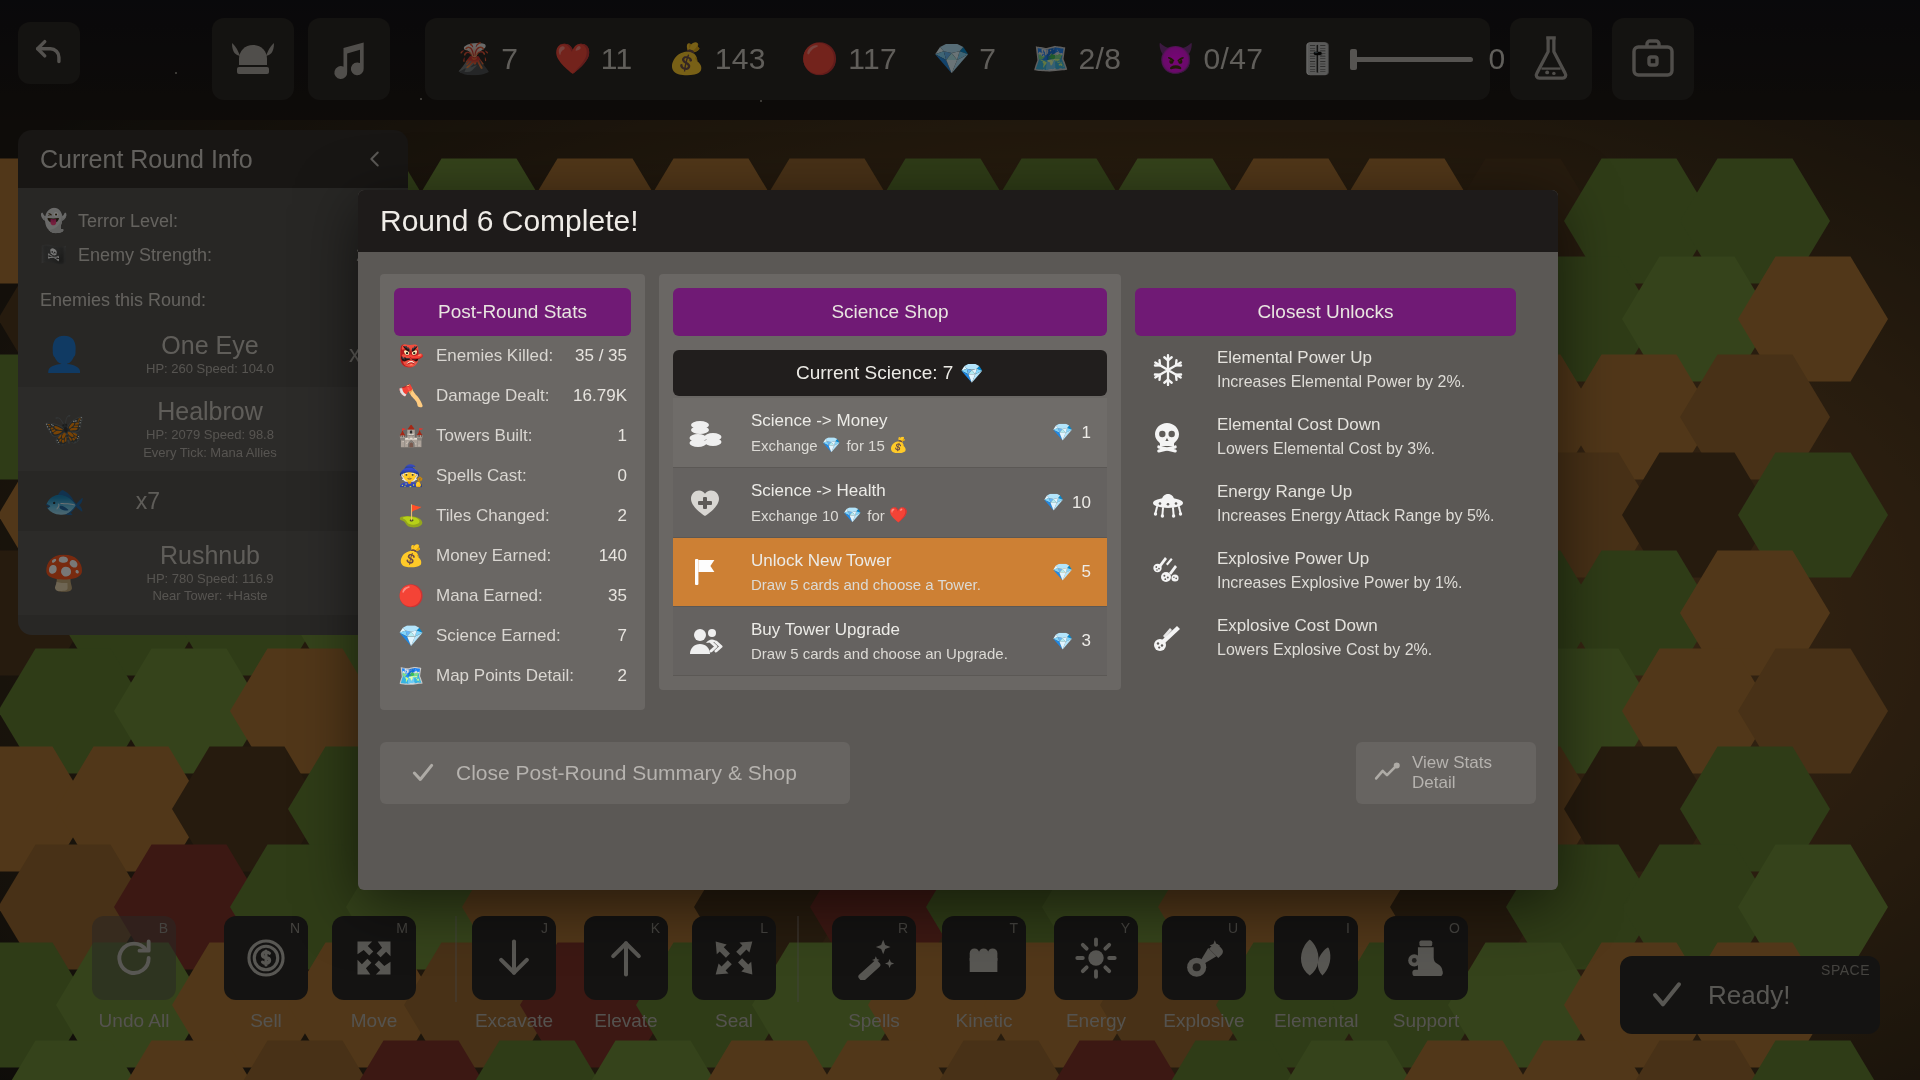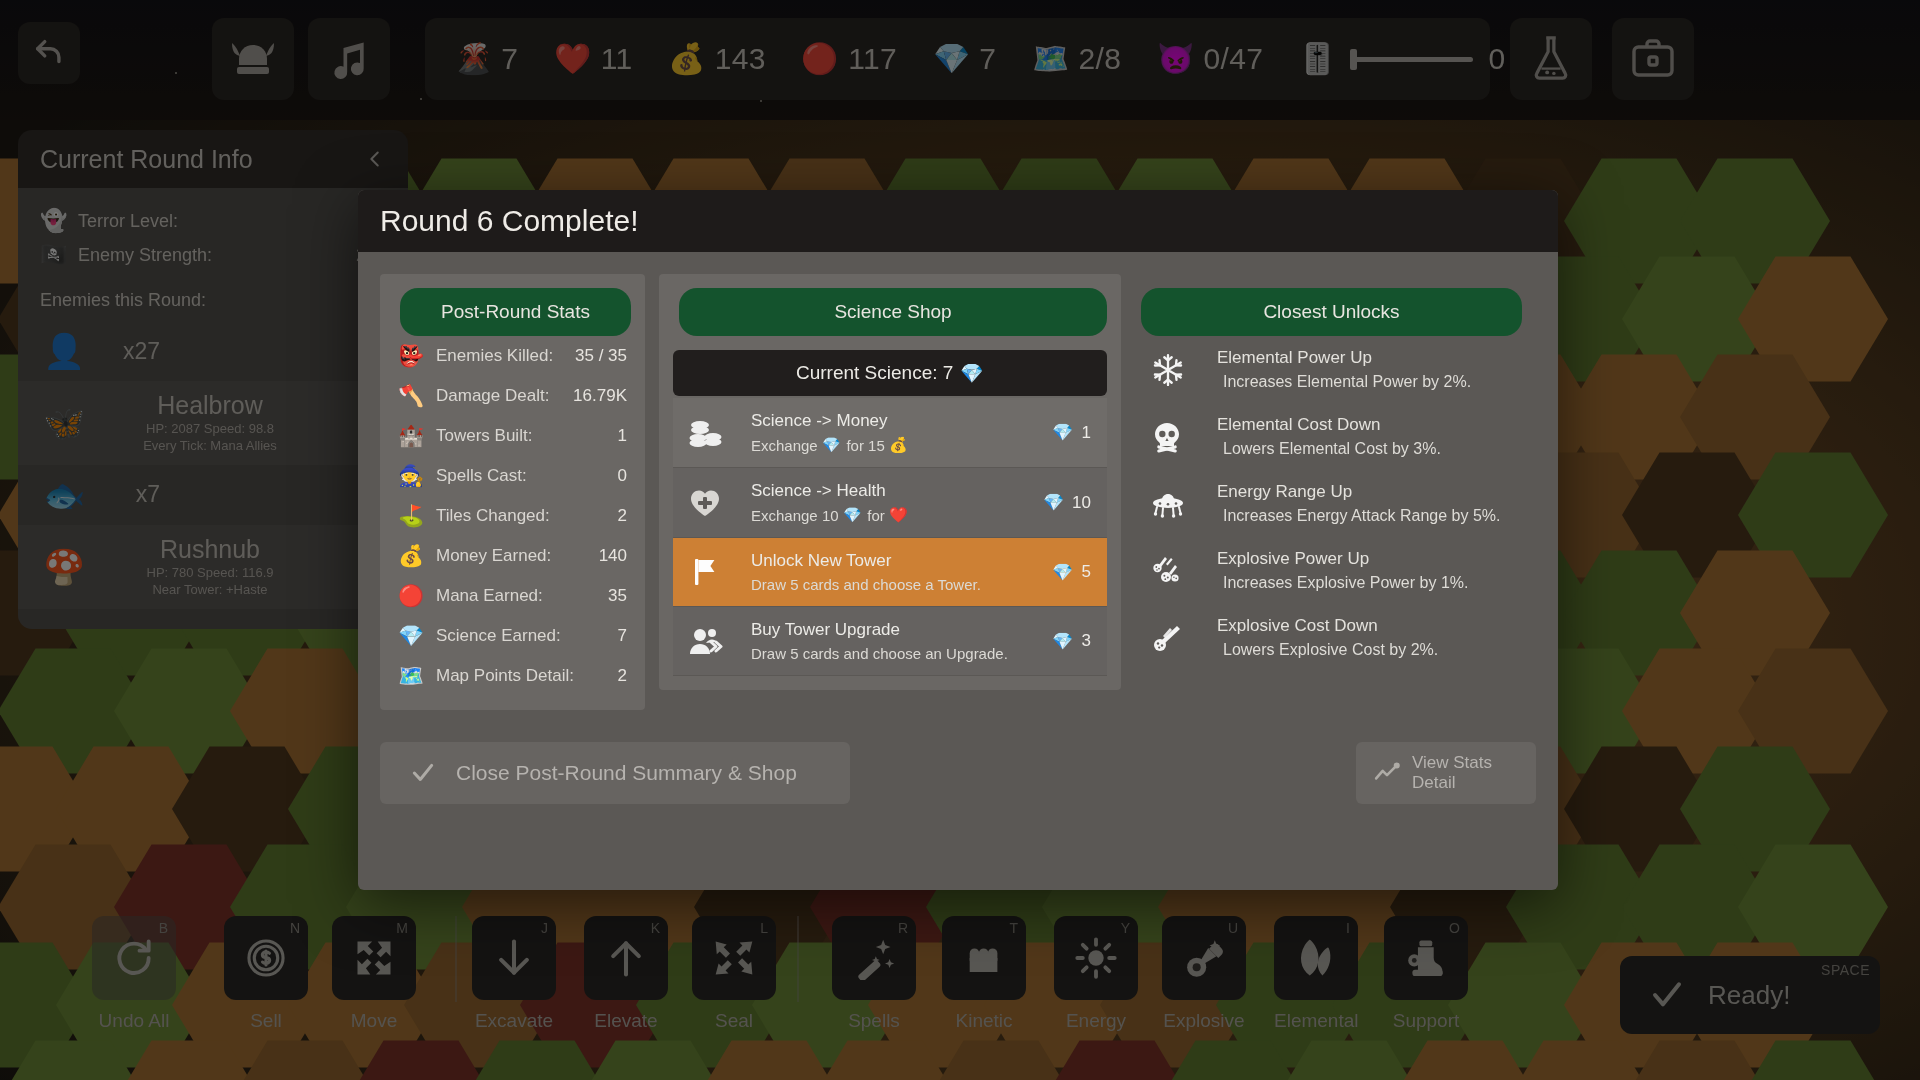--- a/index.html
+++ b/index.html
@@ -80,23 +80,23 @@
     box-shadow:0 14px 60px rgba(0,0,0,.55); overflow:hidden;
   }
   .modal-head { height:62px; background:#1e1b1a; display:flex; align-items:center; padding:16px 22px; }
   .modal-head .title { color:#efece7; font-size:30px; }
   .cols { display:flex; gap:14px; padding:22px 22px 0; align-items:flex-start; }
   .col { background:#6a6764; border-radius:4px; padding:14px; }
   .col.stats { width:265px; }
   .col.shop  { width:462px; }
   .col.unlocks { width:381px; background:transparent; padding:14px 0 0; }
   .col-head {
-    background:#14532d; border-radius:18px; height:48px;
+    background:#701a75; border-radius:6px; height:48px;
     display:flex; align-items:center; justify-content:center;
-    color:#e8e5e0; font-size:19px;margin-left:6px;
+    color:#e8e5e0; font-size:19px;
   }
   .col.shop .col-head { height:48px; font-size:19px; }
   .col.unlocks .col-head { width:381px; }
 
   .stat-row { display:flex; align-items:center; gap:12px; padding:8px 4px; }
   .stat-row .si { font-size:21px; width:26px; text-align:center; }
   .stat-row .sl { color:#d9d6d1; font-size:17px; flex:1; }
   .stat-row .sv { color:#e7e4df; font-size:17px; }
 
   .sci-cur {
@@ -113,21 +113,21 @@
   .shop-item.sel { background:#cd8034; }
   .shop-item .sicon { font-size:30px; width:46px; text-align:center; color:#efefef; }
   .shop-item .sbody { flex:1; }
   .shop-item .sname { color:#ecebe7; font-size:17px; margin-bottom:5px; }
   .shop-item .sdesc { color:#dcdad5; font-size:15px; display:flex; align-items:center; gap:5px; }
   .shop-item .scost { color:#edebe7; font-size:17px; display:flex; align-items:center; gap:8px; min-width:56px; justify-content:flex-end; }
 
   .unlock { display:flex; align-items:center; gap:18px; padding:12px 6px 12px 16px; }
   .unlock .uicon { font-size:30px; width:48px; text-align:center; color:#f2f2f2; }
   .unlock .uname { color:#e4e2dd; font-size:17px; margin-bottom:5px; }
-  .unlock .udesc { color:#dedcd7; font-size:16px;margin-left:6px; }
+  .unlock .udesc { color:#dedcd7; font-size:16px; }
 
   .modal-foot { display:flex; align-items:center; padding:18px 22px; margin-top:14px; }
   .btn-close {
     background:#676461; border-radius:6px; height:62px; width:470px;
     display:flex; align-items:center; gap:18px; padding:0 28px;
     color:#b6b3af; font-size:21px;
   }
   .btn-stats {
     background:#676461; border-radius:6px; height:62px; width:180px;
     display:flex; align-items:center; gap:12px; padding:0 18px;
@@ -428,27 +428,31 @@
       </div>
       <div class="kv">
         <span class="ic">🏴‍☠️</span>
         <span class="k">Enemy Strength:</span>
         <span class="v">260</span>
       </div>
       <div class="sec-label">Enemies this Round:</div>
 
       <div class="enemy">
         <span class="eic">👤</span>
+        <span class="einfo">
+          <span class="en" style="display:block">One Eye</span>
+          <span class="es" style="display:block">HP: 260 Speed: 104.0</span>
+        </span>
         <span class="ect">x27</span>
       </div>
       <div class="enemy alt">
         <span class="eic">🦋</span>
         <span class="einfo">
           <span class="en" style="display:block">Healbrow</span>
-          <span class="es" style="display:block">HP: 2087 Speed: 98.8</span>
+          <span class="es" style="display:block">HP: 2079 Speed: 98.8</span>
           <span class="es" style="display:block">Every Tick: Mana Allies</span>
         </span>
         <span class="ect">x8</span>
       </div>
       <div class="enemy">
         <span class="eic">🐟</span>
         <span class="ect">x7</span>
       </div>
       <div class="enemy alt">
         <span class="eic">🍄</span>

